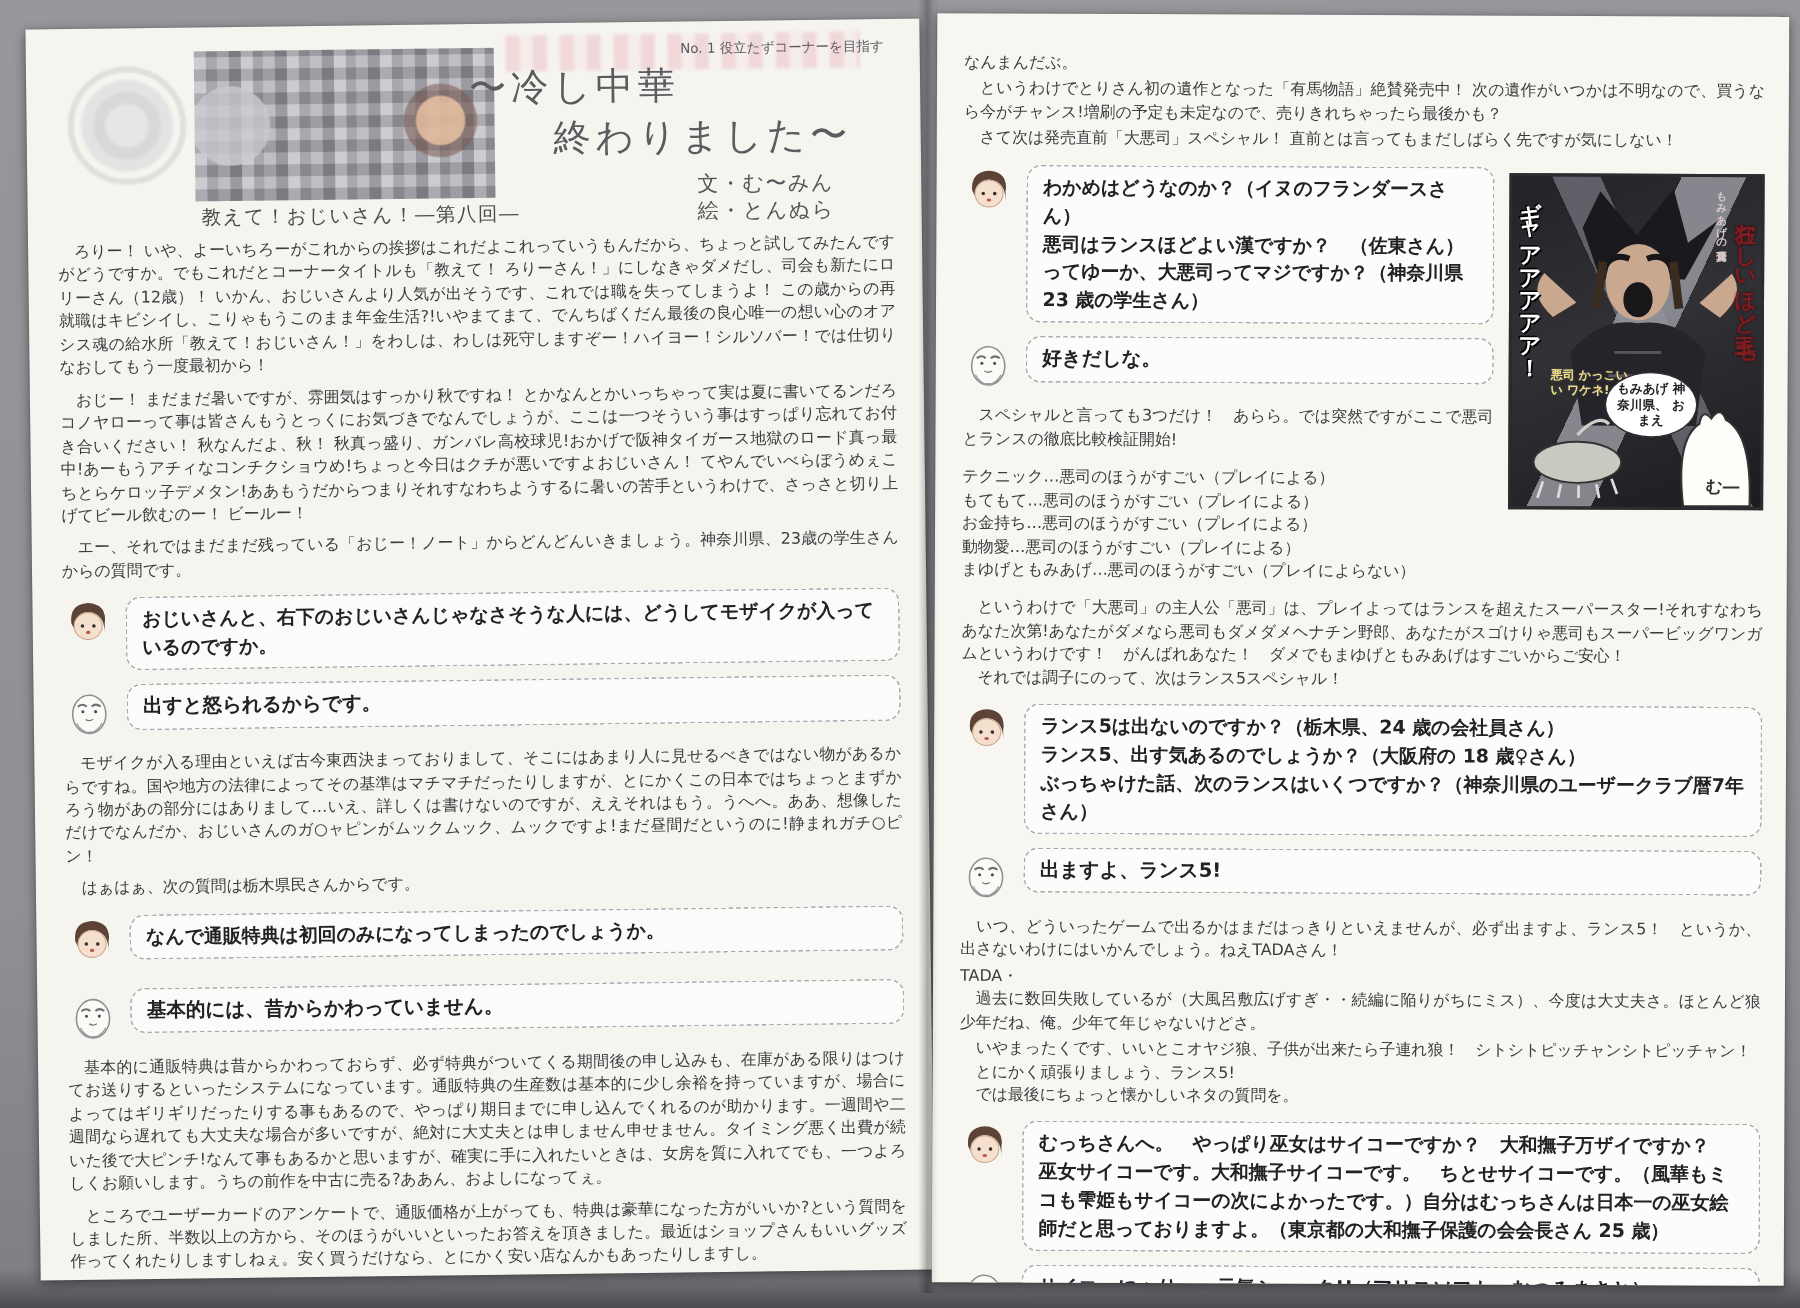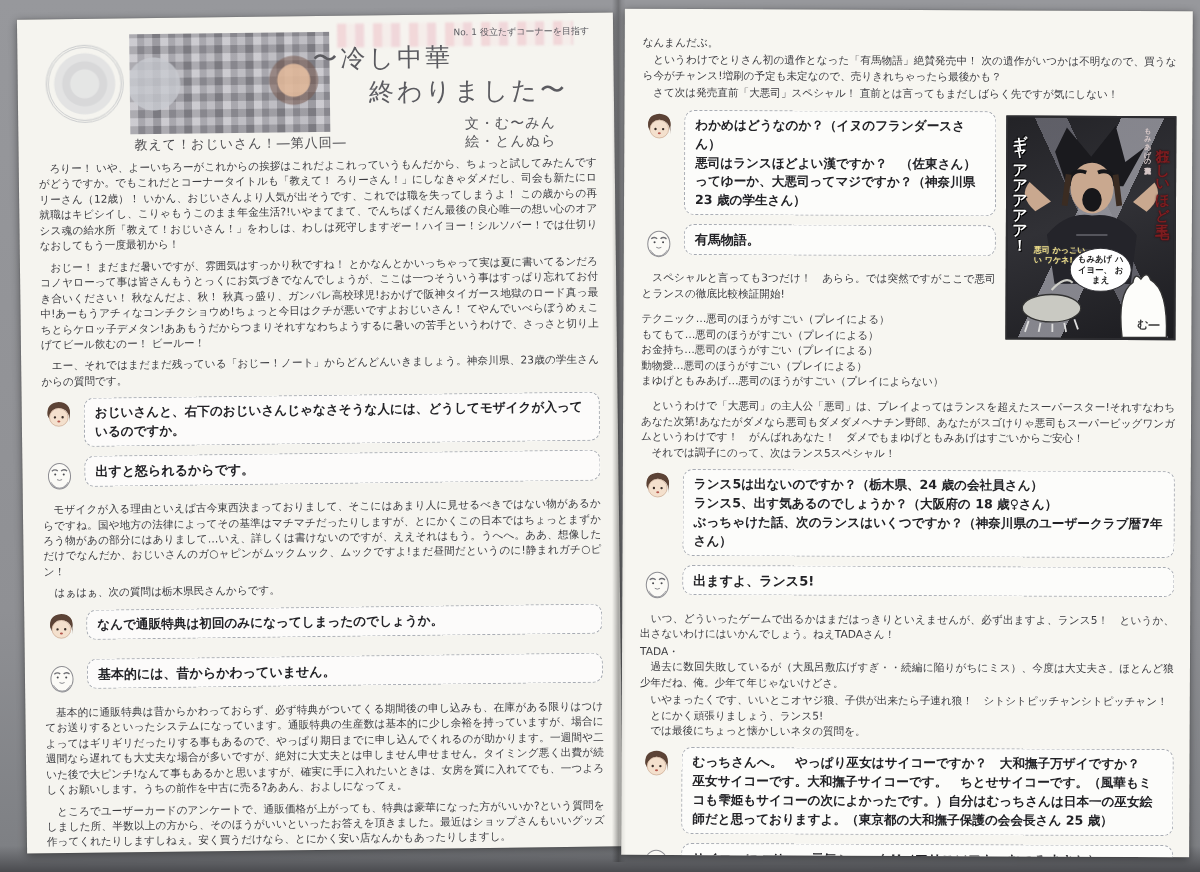--- a/index.html
+++ b/index.html
@@ -176,21 +176,21 @@
       </svg>
       <div class="vtext scream">ギャアアアアア！</div>
       <div class="vtext tag-small">もみあげの真骨頂</div>
       <div class="vtext tag-big">狂おしいほど毛玉</div>
       <div class="minibubble" style="left:26px;top:128px;width:52px;color:#f0e08a;">悪司 かっこいい ワケネ!</div>
       <svg viewBox="0 0 90 70" style="position:absolute;left:2px;bottom:2px;width:84px;height:64px;">
         <path d="M45 20 Q60 4 68 12" stroke="#cfcfc8" fill="none" stroke-width="2.4"></path>
         <ellipse cx="45" cy="40" rx="32" ry="15" fill="#c9c9c2" stroke="#333" stroke-width="1.4"></ellipse>
         <path d="M20 54 L16 66 M33 56 L31 66 M46 57 L46 66 M59 56 L61 66 M70 52 L74 63" stroke="#ddd" stroke-width="2"></path>
       </svg>
-      <div class="bubble" style="left:62px;bottom:46px;width:62px;height:44px;font-size:8.4px;">もみあげ ハイヨー、 おまえ</div>
+      <div class="bubble" style="left:62px;bottom:46px;width:62px;height:44px;font-size:8.4px;">もみあげ 神奈川県、 おまえ</div>
       <svg viewBox="0 0 70 80" style="position:absolute;right:0;bottom:0;width:62px;height:72px;">
         <path d="M12 80 Q6 30 24 18 Q26 6 33 14 Q40 4 44 15 Q64 26 62 80 Z" fill="#fdfdfa" stroke="#333" stroke-width="1.6"></path>
       </svg>
       <div class="sig" style="right:14px;bottom:6px;">む―</div>
     </div>
 
     <div class="qa">
       <svg class="avatar" viewBox="0 0 40 46">
         <path d="M7 20 Q5 5 20 4 Q35 5 33 20 L33 28 Q33 12 20 11 Q9 12 9 24 Z" fill="#5c4336"></path>
         <ellipse cx="20" cy="22" rx="11" ry="10.5" fill="#f4e0cd" stroke="#c9a68e" stroke-width="0.8"></ellipse>
@@ -207,21 +207,21 @@
     </div>
     <div class="qa">
       <svg class="avatar" viewBox="0 0 40 46">
         <ellipse cx="20" cy="23" rx="13" ry="15" fill="#fbfaf6" stroke="#8e8e93" stroke-width="1.2"></ellipse>
         <path d="M10 30 Q14 38 20 37 Q26 38 30 30 M12 33 Q20 42 28 33" stroke="#9a9a9f" fill="none" stroke-width="1"></path>
         <path d="M11 17 Q15 14 18 17 M22 17 Q25 14 29 17" stroke="#6f6f74" fill="none" stroke-width="1.6"></path>
         <circle cx="15" cy="21" r="1.2" fill="#4a4a4f"></circle>
           <circle cx="25" cy="21" r="1.2" fill="#4a4a4f"></circle>
         <path d="M17 27 Q20 29 23 27" stroke="#77777c" fill="none" stroke-width="1"></path>
       </svg>
-      <div class="qbox ansbox">有馬物語。</div>
+      <div class="qbox ansbox">好きだしな。</div>
     </div>
     <p class="btxt indent">スペシャルと言っても3つだけ！　あらら。では突然ですがここで悪司とランスの徹底比較検証開始!</p>
     <p class="btxt" style="margin-top:10px;">テクニック…悪司のほうがすごい（プレイによる）</p>
     <p class="btxt" style="margin-top:0;">もてもて…悪司のほうがすごい（プレイによる）</p>
     <p class="btxt" style="margin-top:0;">お金持ち…悪司のほうがすごい（プレイによる）</p>
     <p class="btxt" style="margin-top:0;">動物愛…悪司のほうがすごい（プレイによる）</p>
     <p class="btxt" style="margin-top:0;">まゆげともみあげ…悪司のほうがすごい（プレイによらない）</p>
   </div>
 
   <p class="btxt indent" style="margin-top:10px;">というわけで「大悪司」の主人公「悪司」は、プレイよってはランスを超えたスーパースター!それすなわちあなた次第!あなたがダメなら悪司もダメダメヘナチン野郎、あなたがスゴけりゃ悪司もスーパービッグワンガムというわけです！　がんばれあなた！　ダメでもまゆげともみあげはすごいからご安心！</p>

